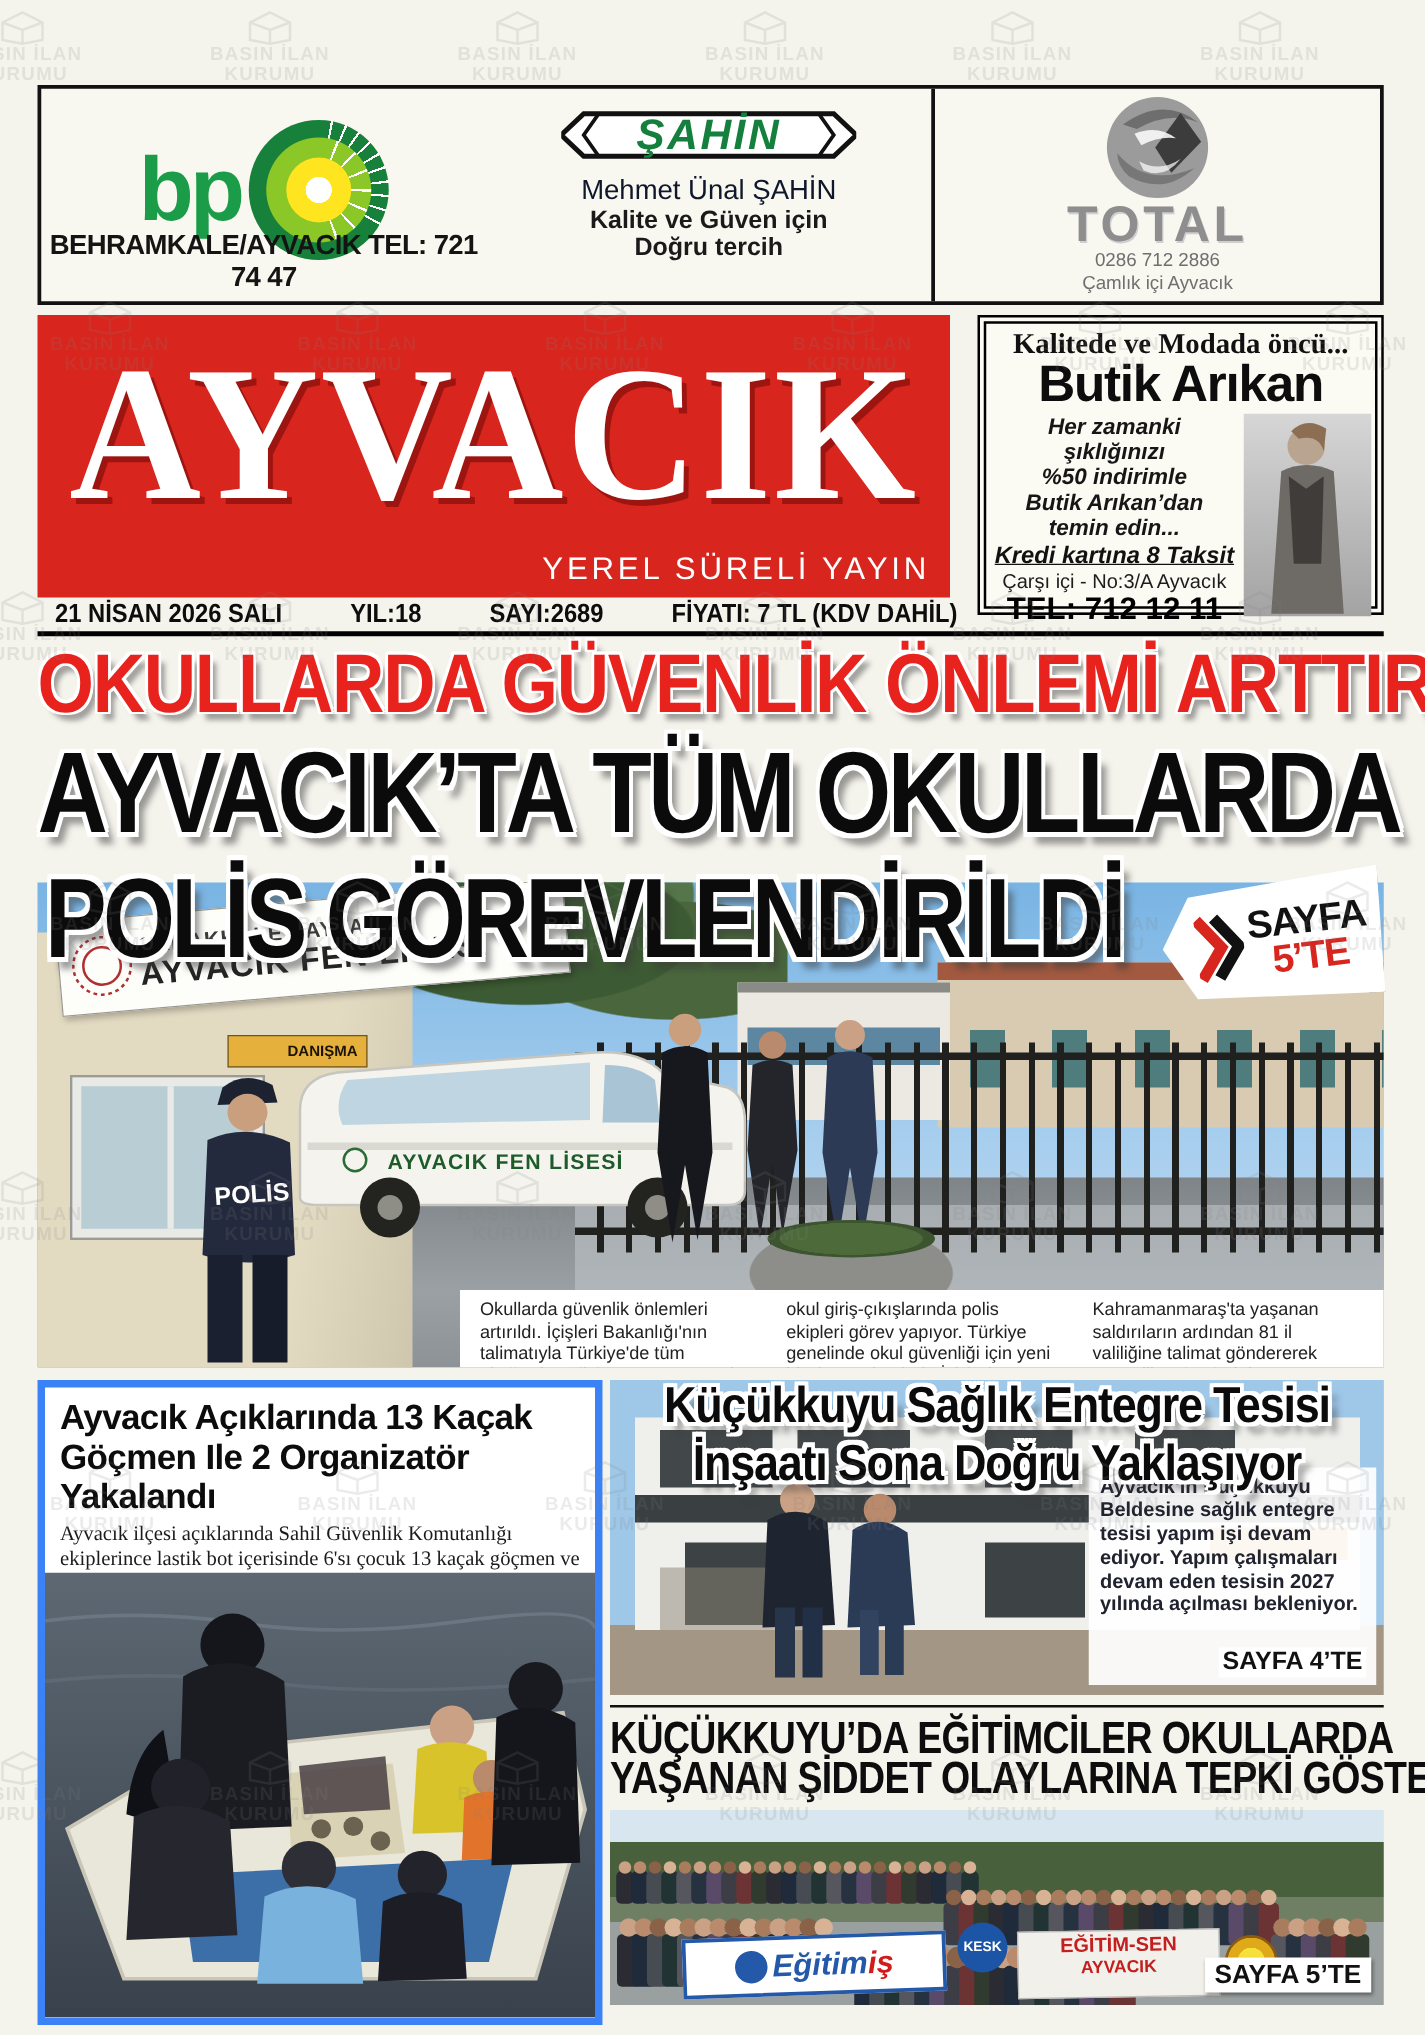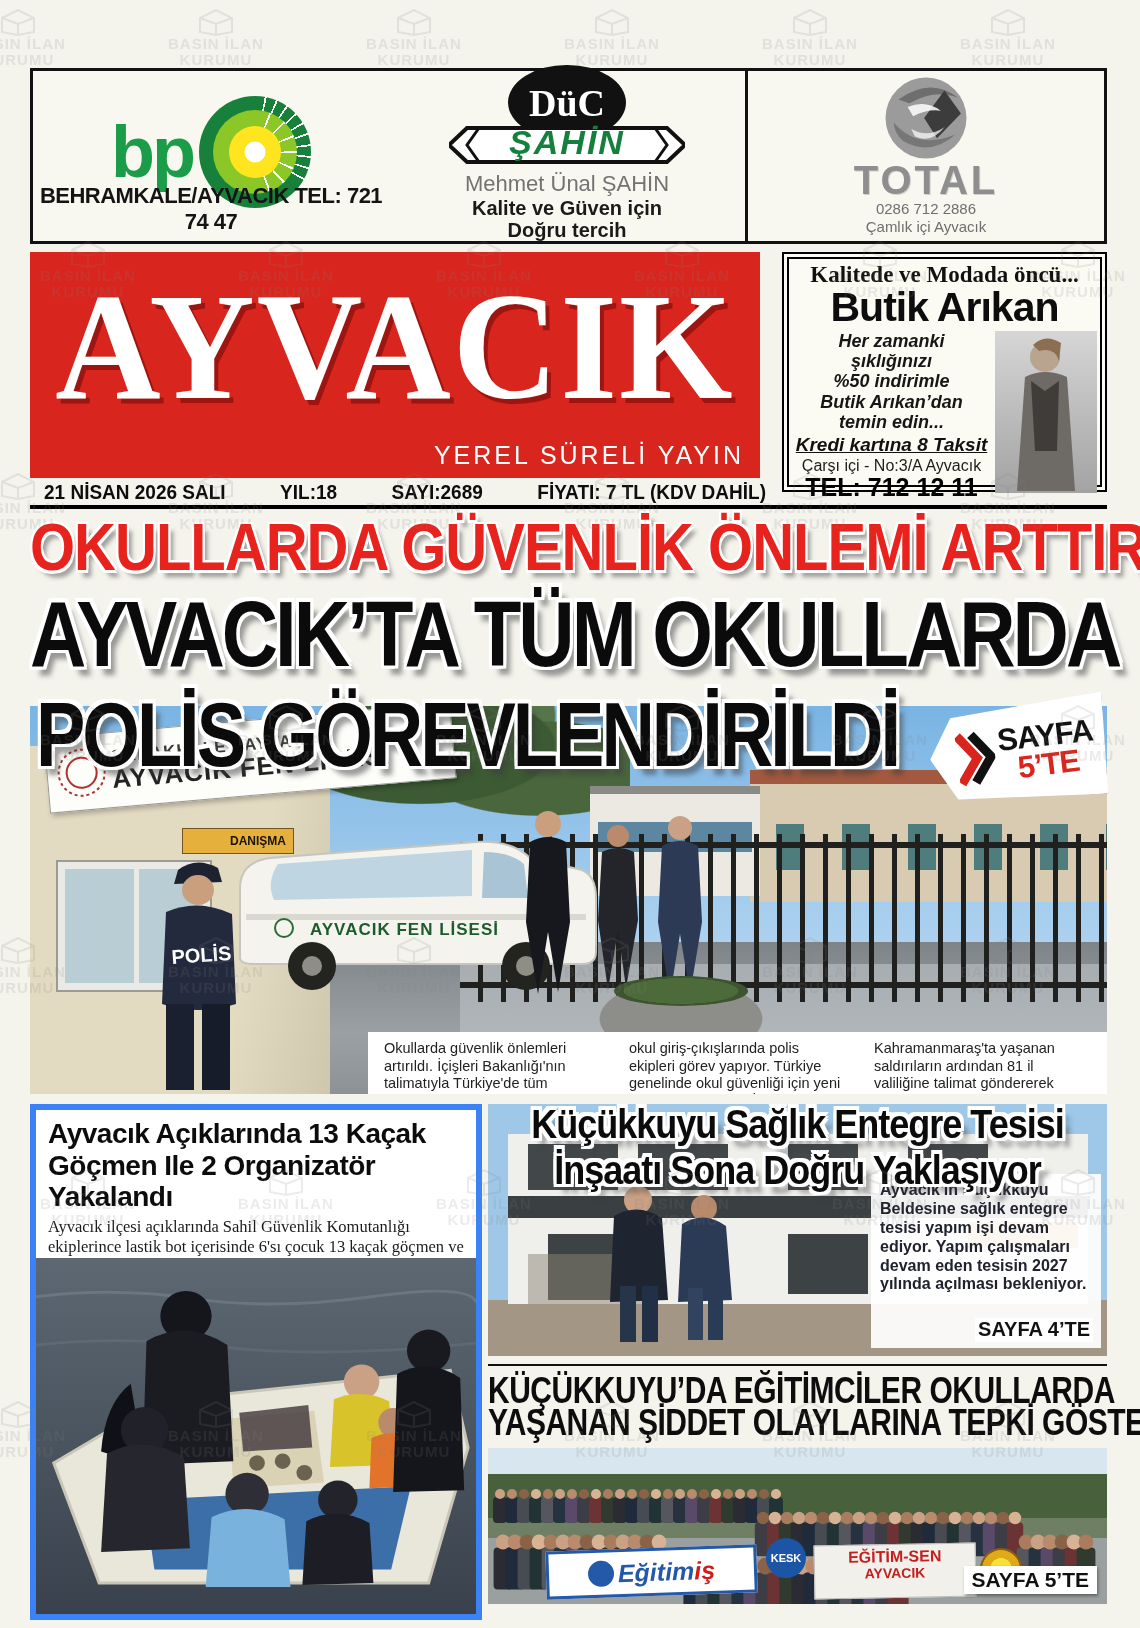--- a/index.html
+++ b/index.html
@@ -33,21 +33,21 @@
   .bp-flower:after{content:"";position:absolute;inset:30px;border-radius:50%;
     background:radial-gradient(circle,#fff 0 28%, #ffe51f 29% 70%, #f7d516 71%);}
   .bp-caption{position:absolute;bottom:6px;width:100%;text-align:center;font-size:22px;font-weight:bold;color:#141414;letter-spacing:-0.5px;}
 
   .sec-sahin .duc-ellipse{width:118px;height:84px;background:#111;border-radius:50%;display:flex;align-items:center;justify-content:center;margin-top:-6px;}
   .duc-ellipse span{color:#fff;font-size:38px;font-weight:bold;font-family:"Liberation Serif",serif;}
   .sahin-ribbon{margin-top:-22px;position:relative;width:236px;height:54px;}
   .sahin-ribbon svg{position:absolute;inset:0;}
   .sahin-ribbon .rb-text{position:absolute;inset:0;display:flex;align-items:center;justify-content:center;
     font-size:34px;font-weight:bold;color:#15803d;letter-spacing:2px;font-style:italic;}
-  .sahin-name{font-size:22px;color:#737373;margin-top:4px;}
+  .sahin-name{font-size:22px;color:#0f172a;margin-top:4px;}
   .sahin-slogan{font-size:20px;font-weight:bold;color:#1a1a1a;line-height:1.1;}
 
   .sec-total{border-left:3px solid #121212;}
   .total-logo{width:92px;height:92px;margin-top:-4px;}
   .total-word{font-size:40px;font-weight:bold;color:#8e8e8e;letter-spacing:3px;line-height:1;margin-top:-4px;
     text-shadow:1px 1px 0 #cfcfcf;}
   .total-phone,.total-addr{font-size:15px;color:#6f6f6f;line-height:1.2;}
 
   
   .masthead{left:30px;top:252px;width:730px;height:226px;background:#d8251d;overflow:hidden;}
@@ -175,23 +175,20 @@
   <div class="abs topstrip">
     <div class="sec sec-bp">
       <div class="bp-row">
         <span class="bp-text">bp</span>
         <span class="bp-flower"></span>
       </div>
       <div class="bp-caption">BEHRAMKALE/AYVACIK TEL: 721 74 47</div>
     </div>
 
     <div class="sec sec-sahin">
-      <div class="duc-ellipse">
-        <span>DüC</span>
-      </div>
       <div class="sahin-ribbon">
         <svg viewBox="0 0 236 54">
           <polygon points="18,10 218,10 236,27 218,44 18,44 0,27" fill="#fff" stroke="#111" stroke-width="4"></polygon>
           <polyline points="30,10 18,27 30,44" fill="none" stroke="#111" stroke-width="3"></polyline>
           <polyline points="206,10 218,27 206,44" fill="none" stroke="#111" stroke-width="3"></polyline>
         </svg>
         <span class="rb-text">ŞAHİN</span>
       </div>
       <div class="sahin-name">Mehmet Ünal ŞAHİN</div>
       <div class="sahin-slogan">Kalite ve Güven için</div>

